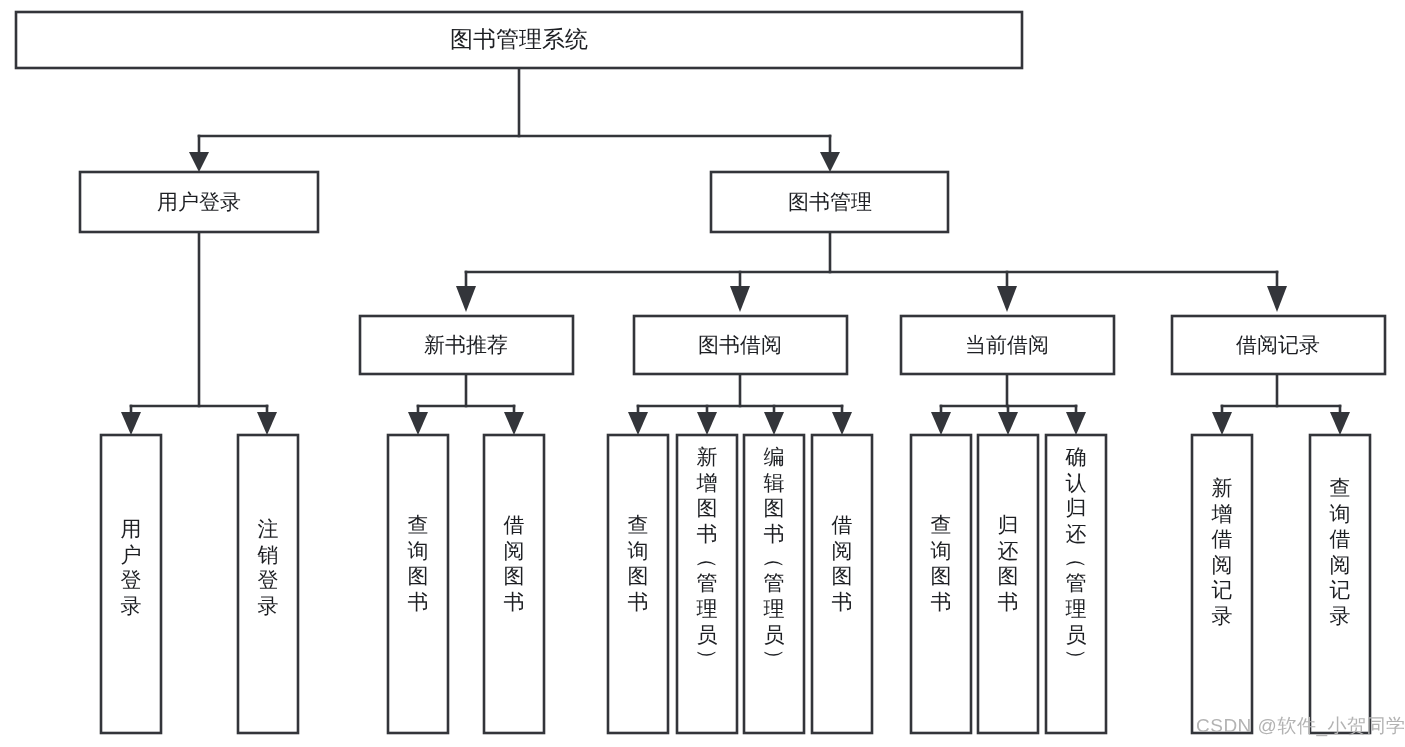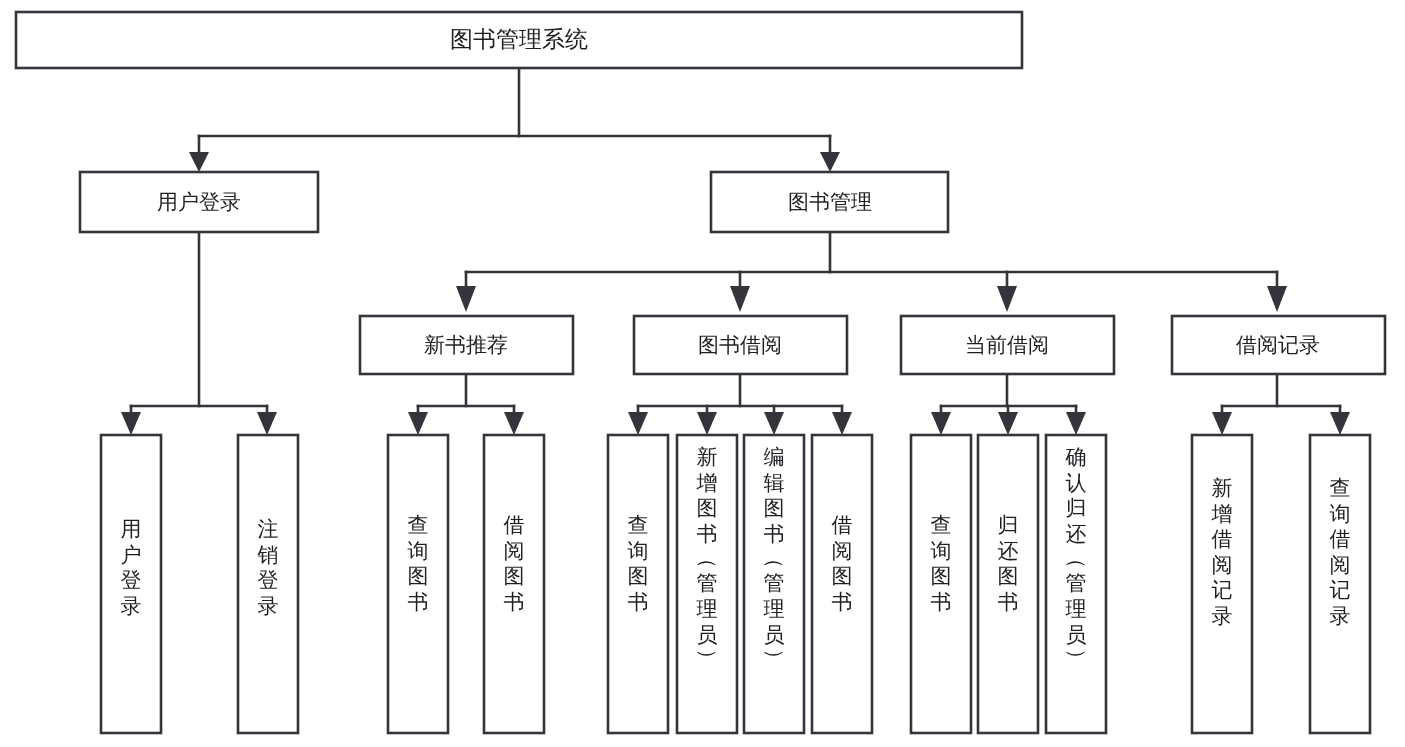--- a/index.html
+++ b/index.html
@@ -301,14 +301,15 @@
     </div>
   <div class="vlabel" style="left: 1310px; top: 475px; width: 60px;">
       <span>查</span>
       <span>询</span>
       <span>借</span>
       <span>阅</span>
       <span>记</span>
       <span>录</span>
     </div>
 
+  <div class="watermark" style="left:1196px; top:713px;">CSDN @软件_小贺同学</div>
 
 </div>
 
 </body></html>

